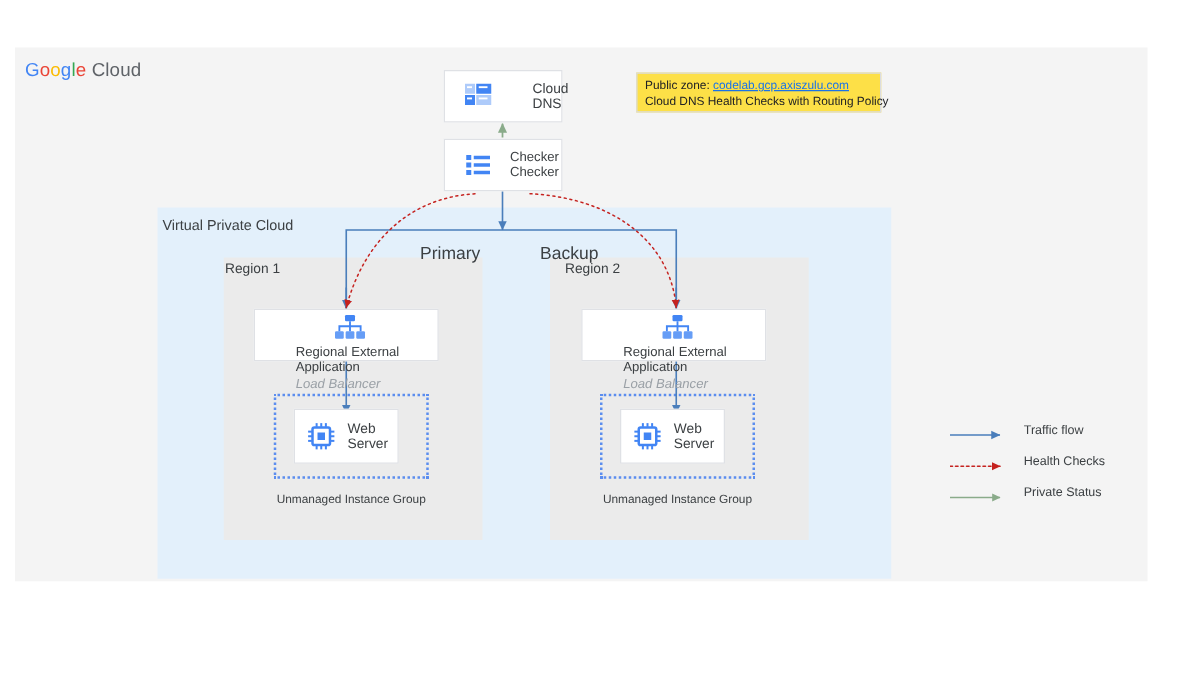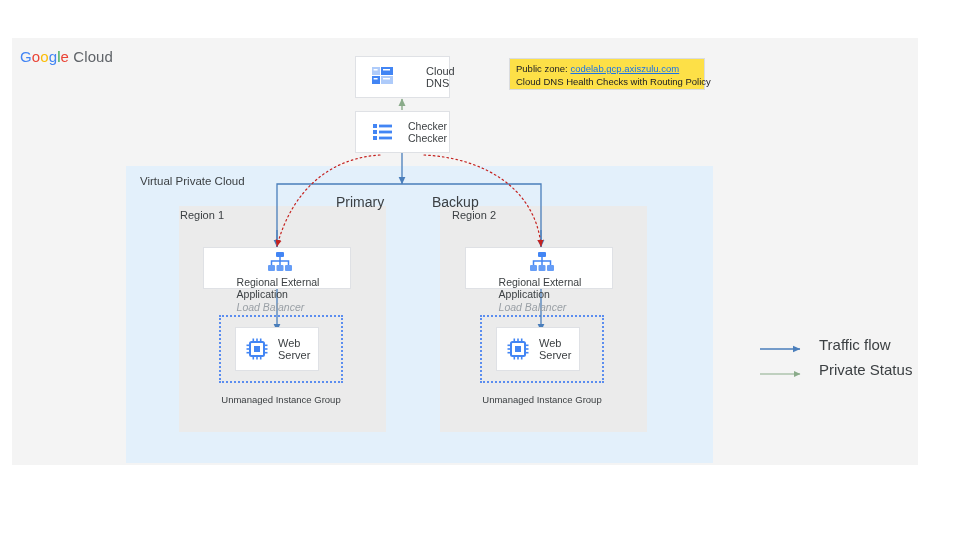--- a/index.html
+++ b/index.html
@@ -7,21 +7,21 @@
   #stage{position:relative;width:960px;height:540px;padding-left:45px;}
 
   .canvas{position:absolute;left:12px;top:38px;width:906px;height:427px;background:#f4f4f4;}
 
   .gcloud{position:absolute;left:20px;top:48px;font-size:15px;letter-spacing:.1px;white-space:nowrap;}
   .gcloud .g1{color:#4285f4;}.gcloud .g2{color:#ea4335;}.gcloud .g3{color:#fbbc05;}
   .gcloud .g4{color:#4285f4;}.gcloud .g5{color:#34a853;}.gcloud .g6{color:#ea4335;}
   .gcloud .word{color:#5f6368;}
 
   .vpc{position:absolute;left:126px;top:166px;width:587px;height:297px;background:#e3f0fb;}
-  .vpc-label{position:absolute;left:140px;top:175px;font-size:11.5px;color:#3c4043;}
+  .vpc-label{position:absolute;left:130px;top:175px;font-size:11.5px;color:#3c4043;}
 
   .region{position:absolute;top:206px;width:207px;height:226px;background:#ebebeb;}
   .region.r1{left:179px;}
   .region.r2{left:440px;}
   .region-label{position:absolute;top:209px;font-size:11px;color:#3c4043;}
   .region-label.r1{left:180px;}
   .region-label.r2{left:452px;}
 
   .node{position:absolute;background:#ffffff;border:1px solid #dfe1e5;box-sizing:border-box;
         display:flex;align-items:center;}
@@ -58,21 +58,21 @@
   .callout .ln{font-size:9.5px;color:#202124;line-height:12.6px;white-space:nowrap;}
   .callout a{color:#1a73e8;text-decoration:underline;}
 
   .flow-label{position:absolute;font-size:14px;color:#3c4043;margin-top:21px;}
   .lbl-primary{left:336px;top:173px;}
   .lbl-backup{left:432px;top:173px;}
 
   .legend{position:absolute;left:760px;top:332px;width:150px;}
   .legend-row{position:relative;height:25px;display:flex;align-items:center;}
   .legend-row .sample{position:relative;width:48px;height:10px;flex:0 0 auto;}
-  .legend-row .ltxt{margin-left:11px;font-size:15px;color:#3c4043;white-space:nowrap;}
+  .legend-row .ltxt{margin-left:11px;font-size:10px;color:#3c4043;white-space:nowrap;}
 
   svg.wires{position:absolute;left:0;top:0;width:960px;height:540px;pointer-events:none;}
 </style>
 </head>
 <body>
 
 <div id="stage">
 
   <div class="canvas"></div>
 
@@ -258,20 +258,28 @@
       <span class="sample">
         <svg width="48" height="10">
           <line x1="0" y1="5" x2="40" y2="5" stroke="#4a7ebb" stroke-width="1.3" marker-end="url(#arrBlue)"></line>
         </svg>
       </span>
       <span class="ltxt">Traffic flow</span>
     </div>
     <div class="legend-row">
       <span class="sample">
         <svg width="48" height="10">
+          <line x1="0" y1="5" x2="40" y2="5" stroke="#c5221f" stroke-width="1.3" stroke-dasharray="2 2.4" stroke-linecap="round" marker-end="url(#arrRed)"></line>
+        </svg>
+      </span>
+      <span class="ltxt">Health Checks</span>
+    </div>
+    <div class="legend-row">
+      <span class="sample">
+        <svg width="48" height="10">
           <line x1="0" y1="5" x2="40" y2="5" stroke="#8aab8a" stroke-width="1.2" marker-end="url(#arrGreen)"></line>
         </svg>
       </span>
       <span class="ltxt">Private Status</span>
     </div>
   </div>
 
 </div>
 
 </body></html>

